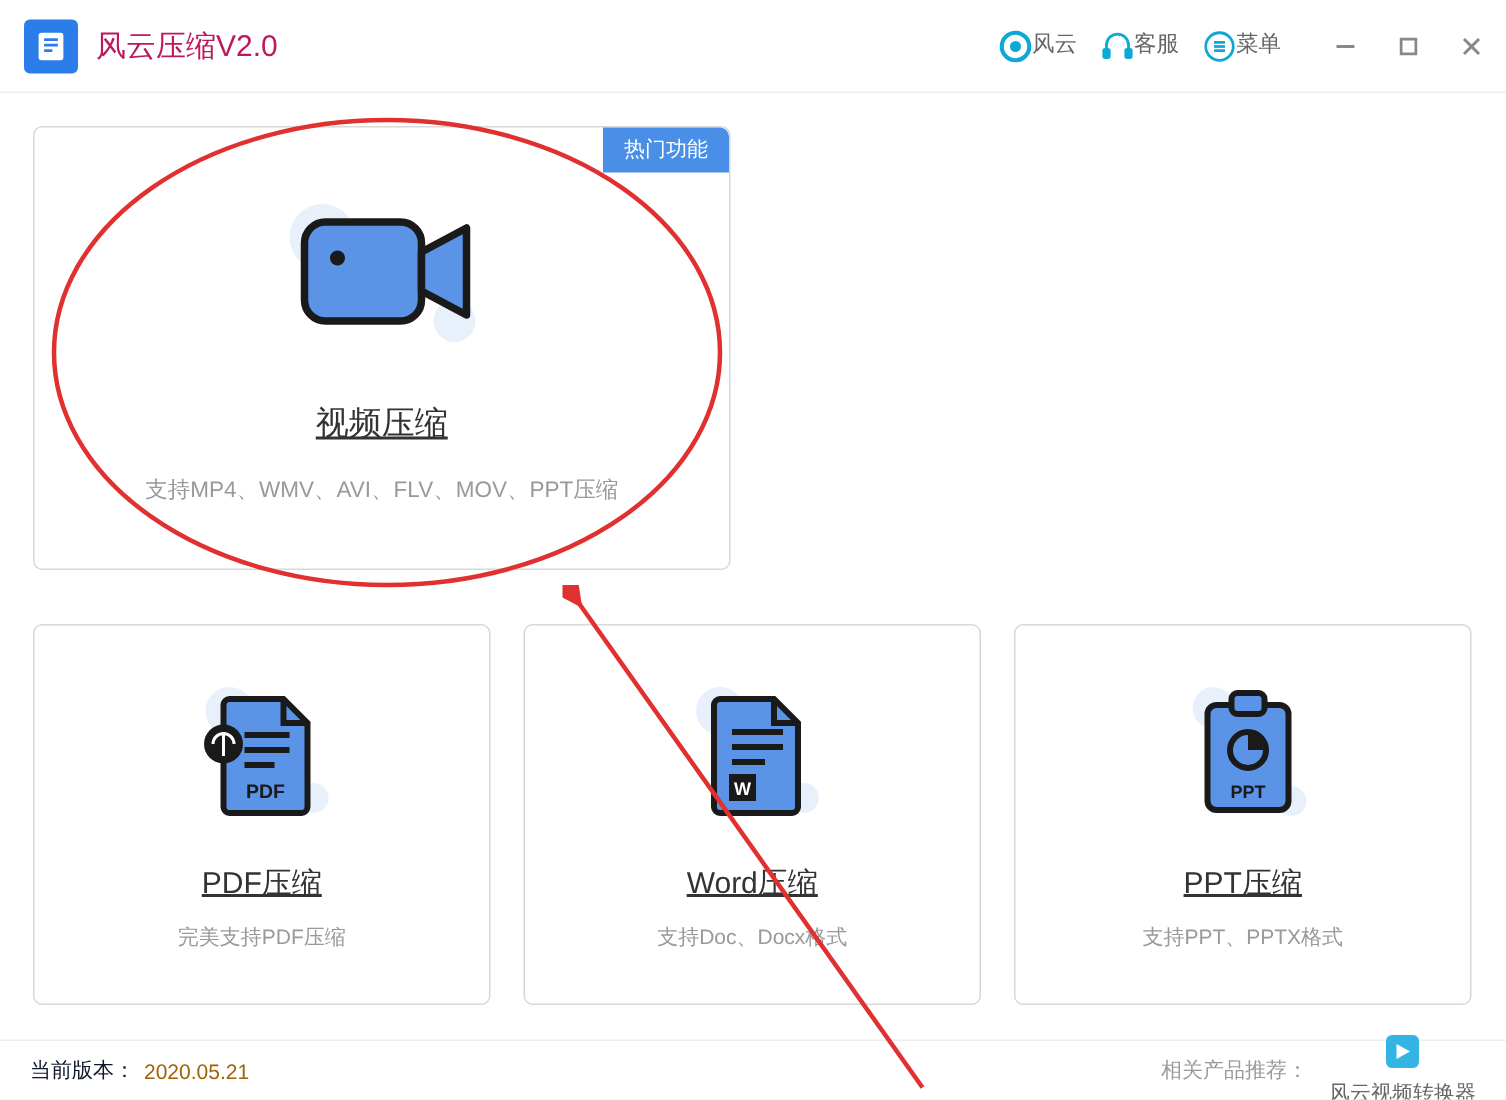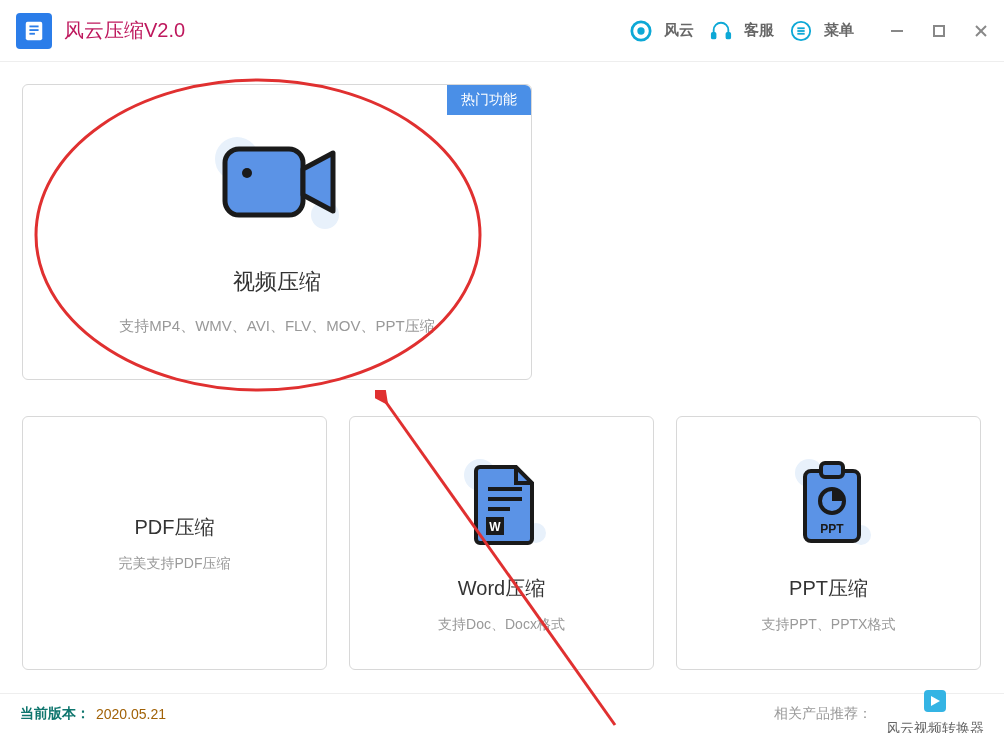--- a/index.html
+++ b/index.html
@@ -42,26 +42,24 @@
       font-weight: 500;
       flex: 1;
     }
     .title-actions {
       display: flex;
       align-items: center;
       gap: 16px;
     }
     .title-link {
       display: flex;
-      align-items: center;
-      gap: 12px;
+      gap: 0;
       font-size: 15px;
       color: #666;
       cursor: pointer;
-      font-weight: bold;
     }
     .title-link-icon {
       width: 22px;
       height: 22px;
       display: flex;
       align-items: center;
       justify-content: center;
     }
     .window-controls {
       display: flex;
@@ -96,39 +94,40 @@
       border: 1px solid #d8d8d8;
       border-radius: 6px;
       background: #fff;
       display: flex;
       flex-direction: column;
       align-items: center;
       justify-content: center;
       cursor: pointer;
       position: relative;
     }
-    .card-large { width: 510px; height: 296px; }
+    .card-large { width: 465px; height: 296px; }
     .card-small { width: 305px; height: 254px; }
     .card-badge {
       position: absolute;
       top: 0;
       right: 0;
       background: #4a8fe7;
       color: #fff;
       font-size: 14px;
       padding: 6px 14px;
       border-top-right-radius: 6px;
     }
     .card-icon {
       margin-bottom: 24px;
     }
     .card-title {
       font-size: 22px;
       color: #333;
       margin-bottom: 20px;
+      text-decoration: underline;
     }
     .card-sub {
       font-size: 15px;
       color: #999;
     }
     .card-small .card-title { font-size: 20px; margin-bottom: 14px; }
     .card-small .card-sub { font-size: 14px; }
     .card-small .card-icon { margin-bottom: 18px; }
     
     .anno-ellipse {
@@ -148,21 +147,21 @@
     
     .footer {
       height: 40px;
       border-top: 1px solid #eee;
       display: flex;
       align-items: center;
       padding: 0 20px;
       font-size: 14px;
       color: #999;
     }
-    .footer .version-label { color: #0f766e; font-weight: bold; }
+    .footer .version-label { color: #0f172a; }
     .footer .version-value { color: #a16207; margin-left: 6px; }
     .footer .spacer { flex: 1; }
     .footer .related-label { color: #999; margin-right: 14px; }
     .footer .related-item { display: flex; align-items: center; gap: 8px; color: #666; cursor: pointer; flex-direction: column; }
     .footer .related-icon { width: 22px; height: 22px; background:#34b4e4; border-radius:4px; display:flex;align-items:center;justify-content:center;}
   </style>
 </head>
 <body>
 
 <div class="window">
@@ -245,20 +244,34 @@
         </div>
         <div class="card-title">视频压缩</div>
         <div class="card-sub">支持MP4、WMV、AVI、FLV、MOV、PPT压缩</div>
       </div>
 
     </div>
 
     <div class="grid-bottom">
 
       <div class="card card-small">
+        <div class="card-icon">
+          <svg width="100" height="100" viewBox="0 0 100 100">
+            <circle cx="28" cy="22" r="16" fill="#e8f1fb"></circle>
+            <circle cx="84" cy="80" r="10" fill="#e8f1fb"></circle>
+            <path d="M28 14 h36 l16 16 v56 a4 4 0 0 1 -4 4 h-48 a4 4 0 0 1 -4 -4 v-68 a4 4 0 0 1 4 -4 z" fill="#5b93e6" stroke="#1a1a1a" stroke-width="4"></path>
+            <polyline points="64,14 64,30 80,30" fill="none" stroke="#1a1a1a" stroke-width="4"></polyline>
+            <line x1="38" y1="38" x2="68" y2="38" stroke="#1a1a1a" stroke-width="4"></line>
+            <line x1="38" y1="48" x2="68" y2="48" stroke="#1a1a1a" stroke-width="4"></line>
+            <line x1="38" y1="58" x2="58" y2="58" stroke="#1a1a1a" stroke-width="4"></line>
+            <circle cx="24" cy="44" r="13" fill="#1a1a1a"></circle>
+            <path d="M24 36 v16 M17 44 a7 7 0 0 1 14 0" stroke="#fff" stroke-width="2" fill="none"></path>
+            <text x="52" y="80" font-size="13" font-weight="bold" fill="#1a1a1a" text-anchor="middle">PDF</text>
+          </svg>
+        </div>
         <div class="card-title">PDF压缩</div>
         <div class="card-sub">完美支持PDF压缩</div>
       </div>
 
       <div class="card card-small">
         <div class="card-icon">
           <svg width="100" height="100" viewBox="0 0 100 100">
             <circle cx="28" cy="22" r="16" fill="#e8f1fb"></circle>
             <circle cx="84" cy="80" r="10" fill="#e8f1fb"></circle>
             <path d="M28 14 h36 l16 16 v56 a4 4 0 0 1 -4 4 h-48 a4 4 0 0 1 -4 -4 v-68 a4 4 0 0 1 4 -4 z" fill="#5b93e6" stroke="#1a1a1a" stroke-width="4"></path>

